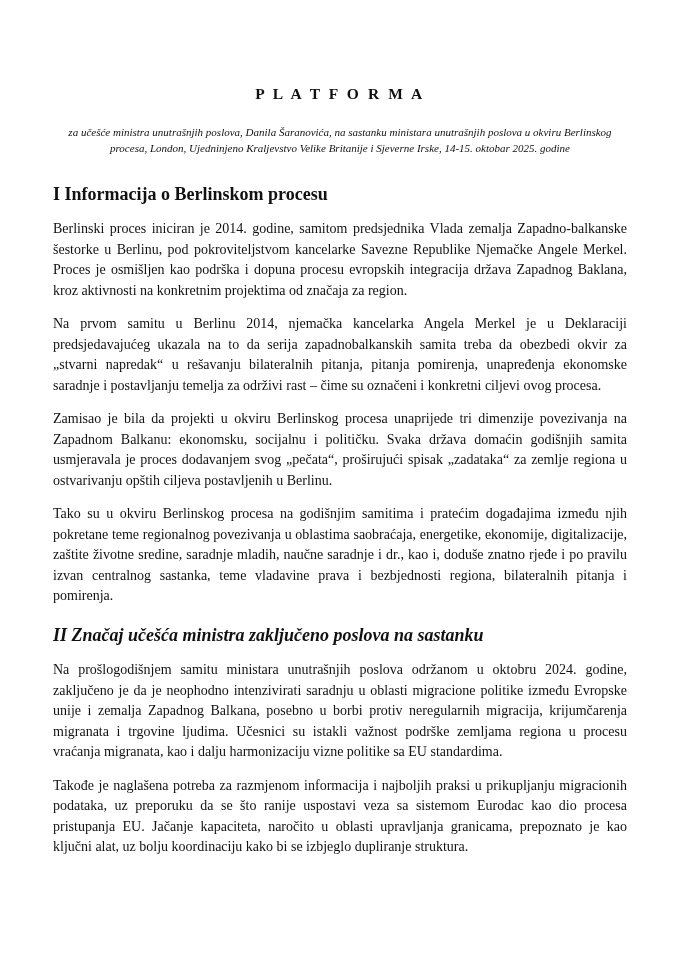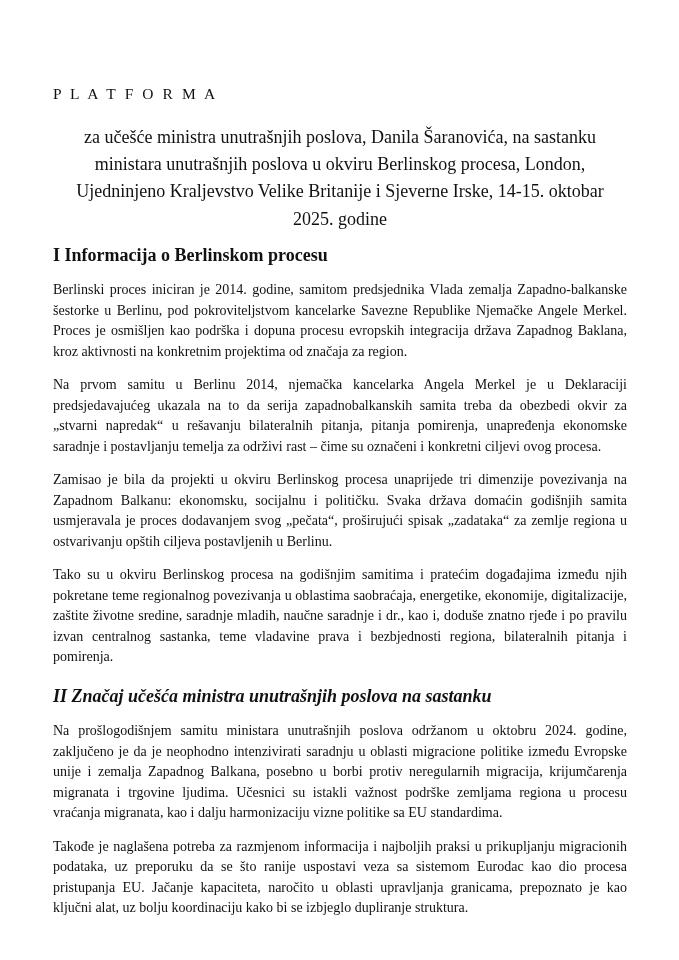--- a/index.html
+++ b/index.html
@@ -18,31 +18,33 @@
   }
   .page {
     position: relative;
     width: 679px;
     height: 960px;
     background: #ffffff;
     box-sizing: border-box;
     padding: 85px 52px 0 53px;
   }
   .doc-title {
-    font-weight: normal;
+    text-align: center;
+    font-weight: bold;
     font-size: 15.5px;
     letter-spacing: 2.6px;
     margin: 0 0 20px 0;
     line-height: 1.2;
   }
   .doc-subtitle {
     text-align: center;
-    font-size: 18px;
+    font-style: italic;
+    font-size: 11px;
     line-height: 1.52;
-    margin: 0 0 11px 0;
+    margin: 0 0 26px 0;
     padding: 0 6px;
   }
   .section-heading {
     font-size: 18px;
     font-weight: bold;
     margin: 0 0 13px 0;
     line-height: 1.3;
     text-align: left;
   }
   .section-heading.italic {
@@ -75,19 +77,19 @@
   <h2 class="section-heading">I Informacija o Berlinskom procesu</h2>
 
   <p class="body-par">Berlinski proces iniciran je 2014. godine, samitom predsjednika Vlada zemalja Zapadno-balkanske šestorke u Berlinu, pod pokroviteljstvom kancelarke Savezne Republike Njemačke Angele Merkel. Proces je osmišljen kao podrška i dopuna procesu evropskih integracija država Zapadnog Baklana, kroz aktivnosti na konkretnim projektima od značaja za region.</p>
 
   <p class="body-par">Na prvom samitu u Berlinu 2014, njemačka kancelarka Angela Merkel je u Deklaraciji predsjedavajućeg ukazala na to da serija zapadnobalkanskih samita treba da obezbedi okvir za „stvarni napredak“ u rešavanju bilateralnih pitanja, pitanja pomirenja, unapređenja ekonomske saradnje i postavljanju temelja za održivi rast – čime su označeni i konkretni ciljevi ovog procesa.</p>
 
   <p class="body-par">Zamisao je bila da projekti u okviru Berlinskog procesa unaprijede tri dimenzije povezivanja na Zapadnom Balkanu: ekonomsku, socijalnu i političku. Svaka država domaćin godišnjih samita usmjeravala je proces dodavanjem svog „pečata“, proširujući spisak „zadataka“ za zemlje regiona u ostvarivanju opštih ciljeva postavljenih u Berlinu.</p>
 
   <p class="body-par">Tako su u okviru Berlinskog procesa na godišnjim samitima i pratećim događajima između njih pokretane teme regionalnog povezivanja u oblastima saobraćaja, energetike, ekonomije, digitalizacije, zaštite životne sredine, saradnje mladih, naučne saradnje i dr., kao i, doduše znatno rjeđe i po pravilu izvan centralnog sastanka, teme vladavine prava i bezbjednosti regiona, bilateralnih pitanja i pomirenja.</p>
 
-  <h2 class="section-heading italic spacer-before">II Značaj učešća ministra unutrašnjih poslova na sastanku</h2>
+  <h2 class="section-heading italic spacer-before">II Značaj učešća ministra zaključeno poslova na sastanku</h2>
 
   <p class="body-par">Na prošlogodišnjem samitu ministara unutrašnjih poslova održanom u oktobru 2024. godine, zaključeno je da je neophodno intenzivirati saradnju u oblasti migracione politike između Evropske unije i zemalja Zapadnog Balkana, posebno u borbi protiv neregularnih migracija, krijumčarenja migranata i trgovine ljudima. Učesnici su istakli važnost podrške zemljama regiona u procesu vraćanja migranata, kao i dalju harmonizaciju vizne politike sa EU standardima.</p>
 
   <p class="body-par">Takođe je naglašena potreba za razmjenom informacija i najboljih praksi u prikupljanju migracionih podataka, uz preporuku da se što ranije uspostavi veza sa sistemom Eurodac kao dio procesa pristupanja EU. Jačanje kapaciteta, naročito u oblasti upravljanja granicama, prepoznato je kao ključni alat, uz bolju koordinaciju kako bi se izbjeglo dupliranje struktura.</p>
 
 </div>
 
 </body></html>

